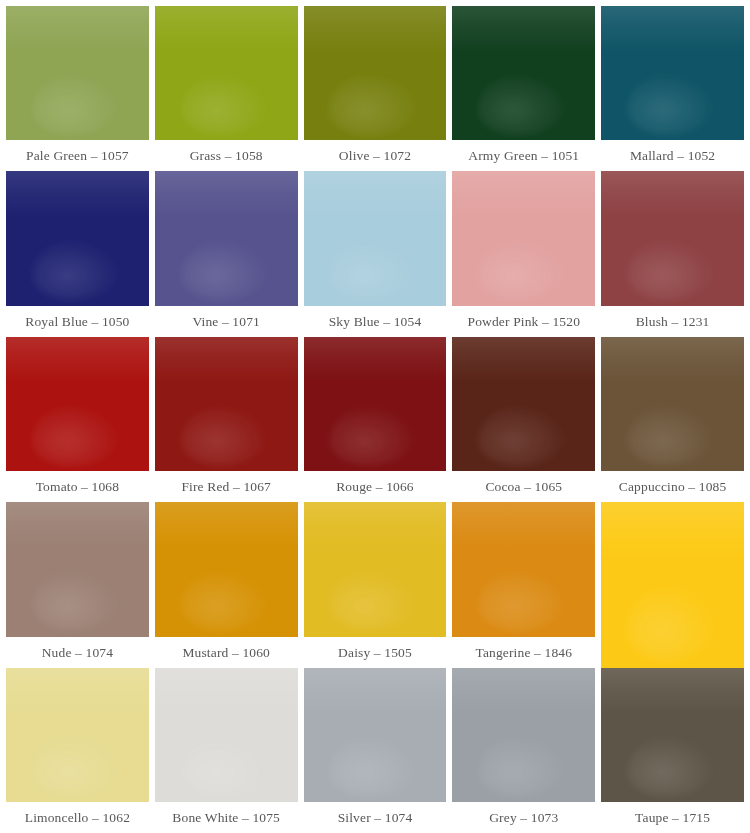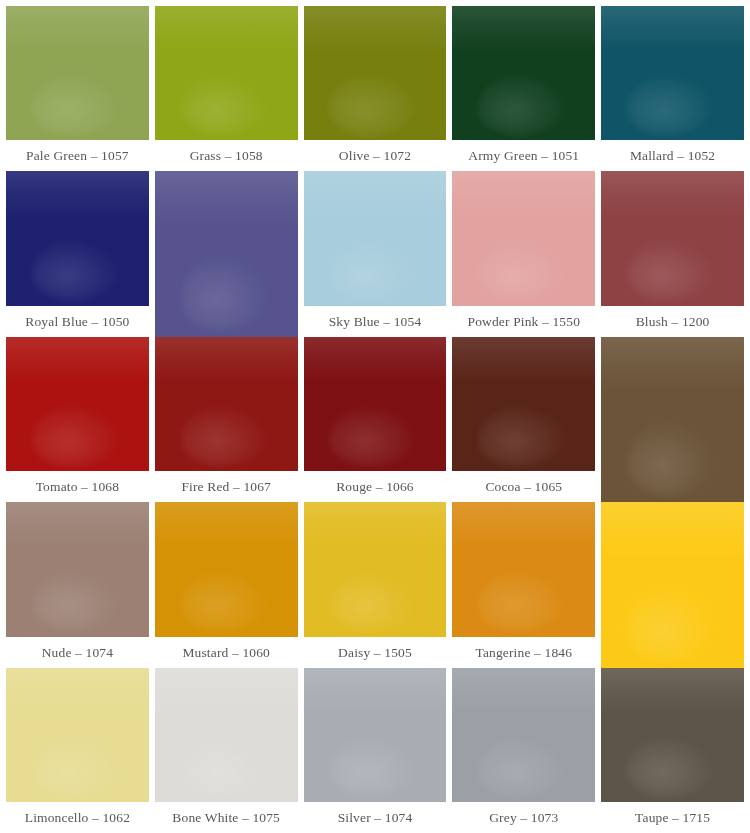--- a/index.html
+++ b/index.html
@@ -109,51 +109,53 @@
     <div class="swatch-cell">
       <div class="swatch-chip" style="background-color: rgb(15, 85, 103);"></div>
       <div class="swatch-label">Mallard – 1052</div>
     </div>
     <div class="swatch-cell">
       <div class="swatch-chip" style="background-color: rgb(29, 33, 112);"></div>
       <div class="swatch-label">Royal Blue – 1050</div>
     </div>
     <div class="swatch-cell">
       <div class="swatch-chip" style="background-color: rgb(86, 83, 142);"></div>
+      <div class="swatch-label">Vine – 1071</div>
     </div>
     <div class="swatch-cell">
       <div class="swatch-chip" style="background-color: rgb(168, 205, 220);"></div>
       <div class="swatch-label">Sky Blue – 1054</div>
     </div>
     <div class="swatch-cell">
       <div class="swatch-chip" style="background-color: rgb(226, 162, 160);"></div>
-      <div class="swatch-label">Powder Pink – 1550</div>
+      <div class="swatch-label">Powder Pink – 1520</div>
     </div>
     <div class="swatch-cell">
       <div class="swatch-chip" style="background-color: rgb(142, 66, 68);"></div>
-      <div class="swatch-label">Blush – 1200</div>
+      <div class="swatch-label">Blush – 1231</div>
     </div>
     <div class="swatch-cell">
       <div class="swatch-chip" style="background-color: rgb(172, 19, 16);"></div>
       <div class="swatch-label">Tomato – 1068</div>
     </div>
     <div class="swatch-cell">
       <div class="swatch-chip" style="background-color: rgb(142, 24, 20);"></div>
       <div class="swatch-label">Fire Red – 1067</div>
     </div>
     <div class="swatch-cell">
       <div class="swatch-chip" style="background-color: rgb(125, 17, 19);"></div>
       <div class="swatch-label">Rouge – 1066</div>
     </div>
     <div class="swatch-cell">
       <div class="swatch-chip" style="background-color: rgb(90, 37, 25);"></div>
       <div class="swatch-label">Cocoa – 1065</div>
     </div>
     <div class="swatch-cell">
       <div class="swatch-chip" style="background-color: rgb(107, 84, 56);"></div>
+      <div class="swatch-label">Cappuccino – 1085</div>
     </div>
     <div class="swatch-cell">
       <div class="swatch-chip" style="background-color: rgb(155, 128, 115);"></div>
       <div class="swatch-label">Nude – 1074</div>
     </div>
     <div class="swatch-cell">
       <div class="swatch-chip" style="background-color: rgb(214, 146, 5);"></div>
       <div class="swatch-label">Mustard – 1060</div>
     </div>
     <div class="swatch-cell">

